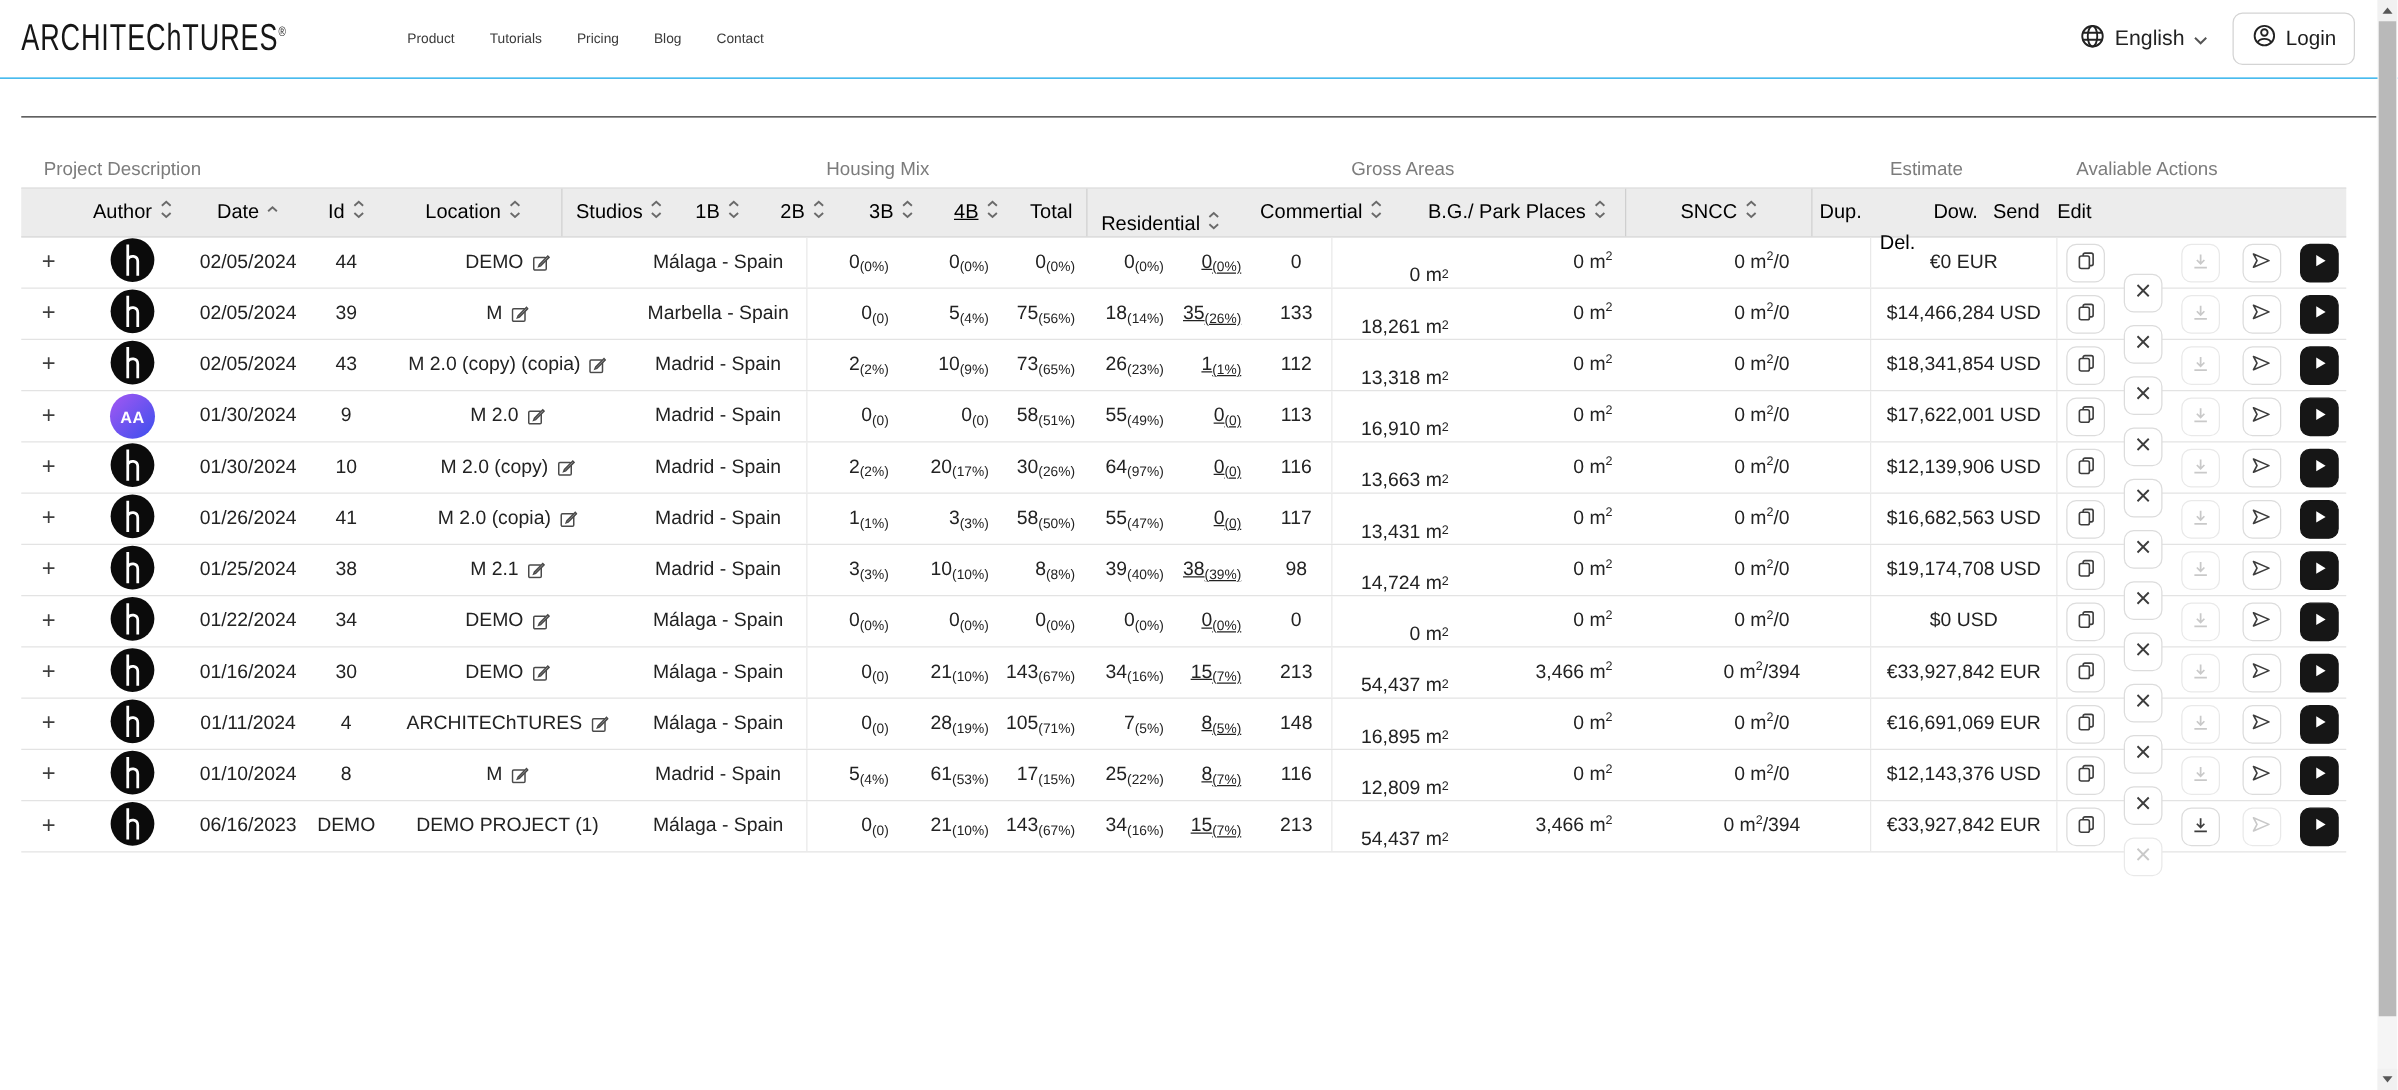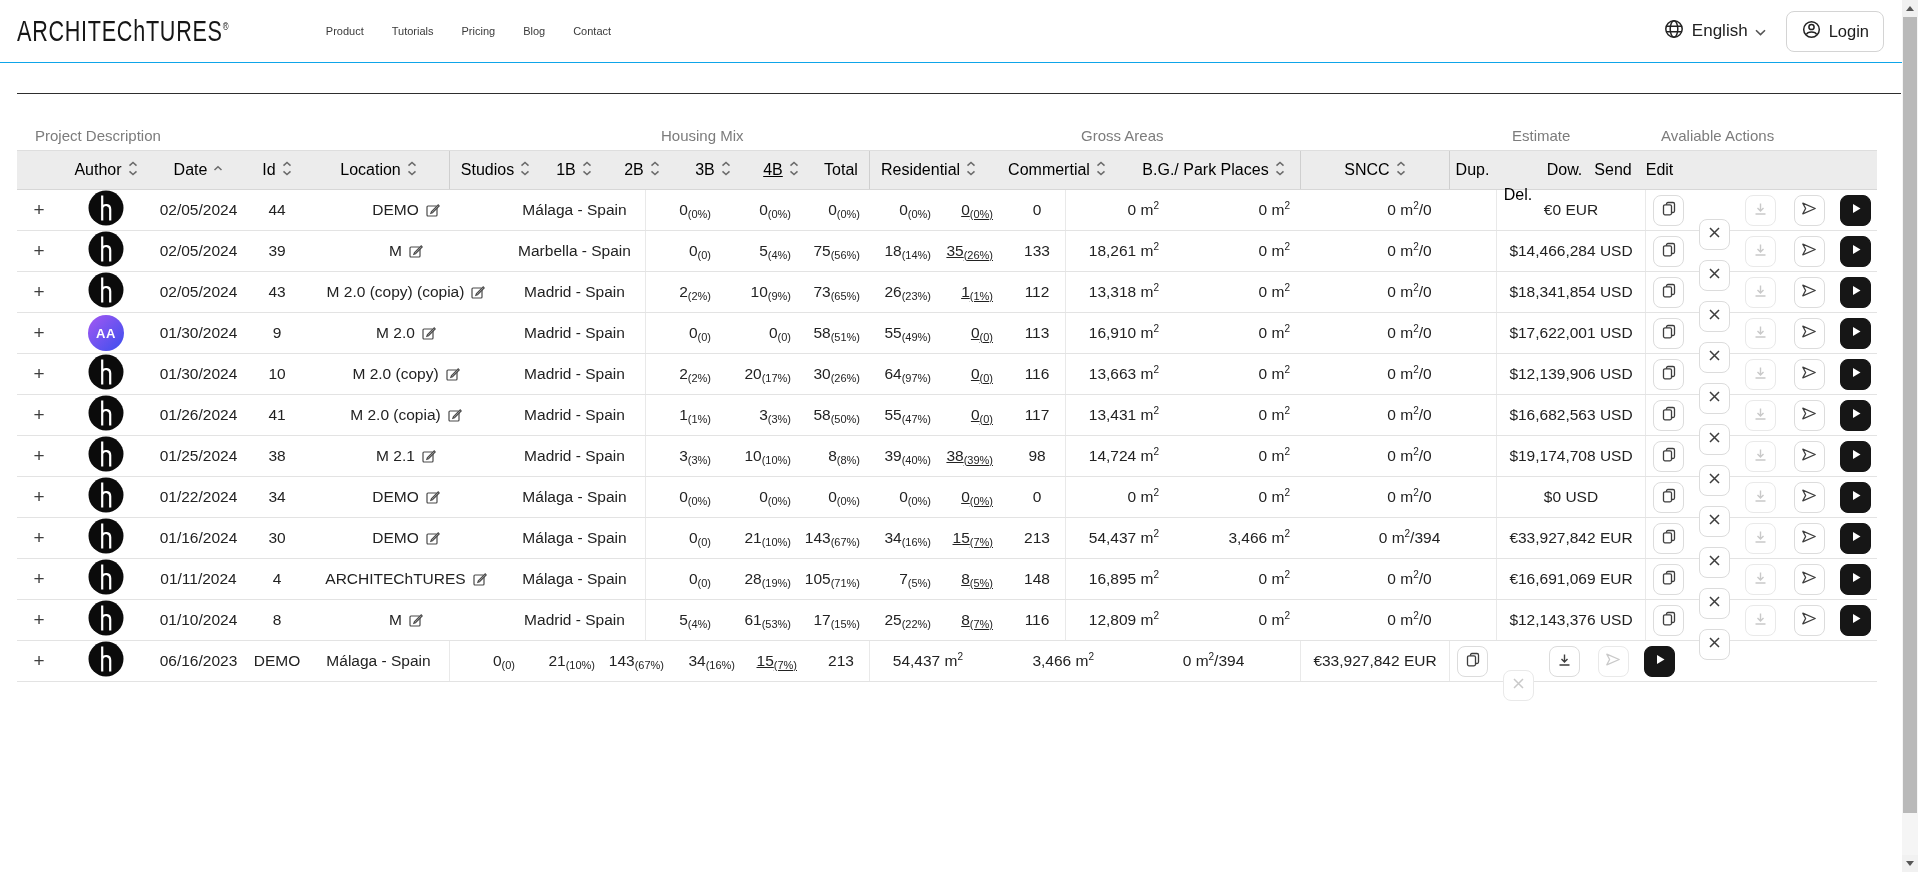--- a/index.html
+++ b/index.html
@@ -43,21 +43,21 @@
   .trow { display:flex; height:41px; border-bottom:1px solid #e3e3e3; }
   .cell { display:flex; align-items:center; justify-content:center; white-space:nowrap;
           font-size:15.5px; color:#222; }
   .sep { border-left:1px solid #e9e9e9; }
   .thead .sep { border-left:1px solid #cfcfcf; }
 
   .col-expander{width:44px;} .col-author{width:90px;} .col-date{width:95px;}
   .col-id{width:62px;} .col-name{width:196px;} .col-location{width:141px;}
   .col-studios{width:92px;} .col-b1{width:66px;} .col-b2{width:70px;}
   .col-b3{width:72px;} .col-b4{width:64px;text-decoration:underline;} .col-total{width:56px;}
-  .col-residential{width:118px;} .col-commertial{width:140px;} .col-bg{width:173px;}
+  .col-residential{width:118px;align-items:flex-end;} .col-commertial{width:140px;} .col-bg{width:173px;}
   .col-sncc{width:149px;} .col-dup{width:46px;} .col-del{width:46px;margin-top:44px;}
   .col-dow{width:47px;} .col-send{width:50px;} .col-edit{width:43px;}
 
   .trow .col-studios{justify-content:flex-end; padding-right:26px;}
   .trow .col-b1{justify-content:flex-end; padding-right:12px;}
   .trow .col-b2{justify-content:flex-end; padding-right:13px;}
   .trow .col-b3{justify-content:flex-end; padding-right:14px;}
   .trow .col-b4{justify-content:flex-end; padding-right:16px;}
   .trow .col-residential{justify-content:flex-end; padding-right:24px;}
   .trow .col-commertial{justify-content:flex-end; padding-right:33px;}
@@ -1022,20 +1022,23 @@
             <button class="expander">+</button>
           </div>
           <div class="cell col-author">
             <span><svg class="avatar-h" viewBox="0 0 36 36">
                 <circle cx="18" cy="18" r="17.5" fill="#0b0b0b"></circle>
                 <path d="M14.2 5.5 V30.5 M14.2 17.5 C16 13.8 22.2 14.2 22.2 19.2 V30.5" stroke="#fff" stroke-width="2.2" fill="none"></path>
               </svg></span>
           </div>
           <div class="cell col-date">06/16/2023</div>
           <div class="cell col-id">DEMO</div>
+          <div class="cell col-name">
+            <span>DEMO PROJECT (1)</span>
+          </div>
           <div class="cell col-location">Málaga - Spain</div>
           <div class="cell col-studios sep">0<span class="mix-sub">(0)</span></div>
           <div class="cell col-b1">21<span class="mix-sub">(10%)</span></div>
           <div class="cell col-b2">143<span class="mix-sub">(67%)</span></div>
           <div class="cell col-b3">34<span class="mix-sub">(16%)</span></div>
           <div class="cell col-b4">15<span class="mix-sub">(7%)</span></div>
           <div class="cell col-total">213</div>
           <div class="cell col-residential sep">54,437 m<span class="sup2">2</span></div>
           <div class="cell col-commertial">3,466 m<span class="sup2">2</span></div>
           <div class="cell col-bg">0 m<span class="sup2">2</span>/394</div>

